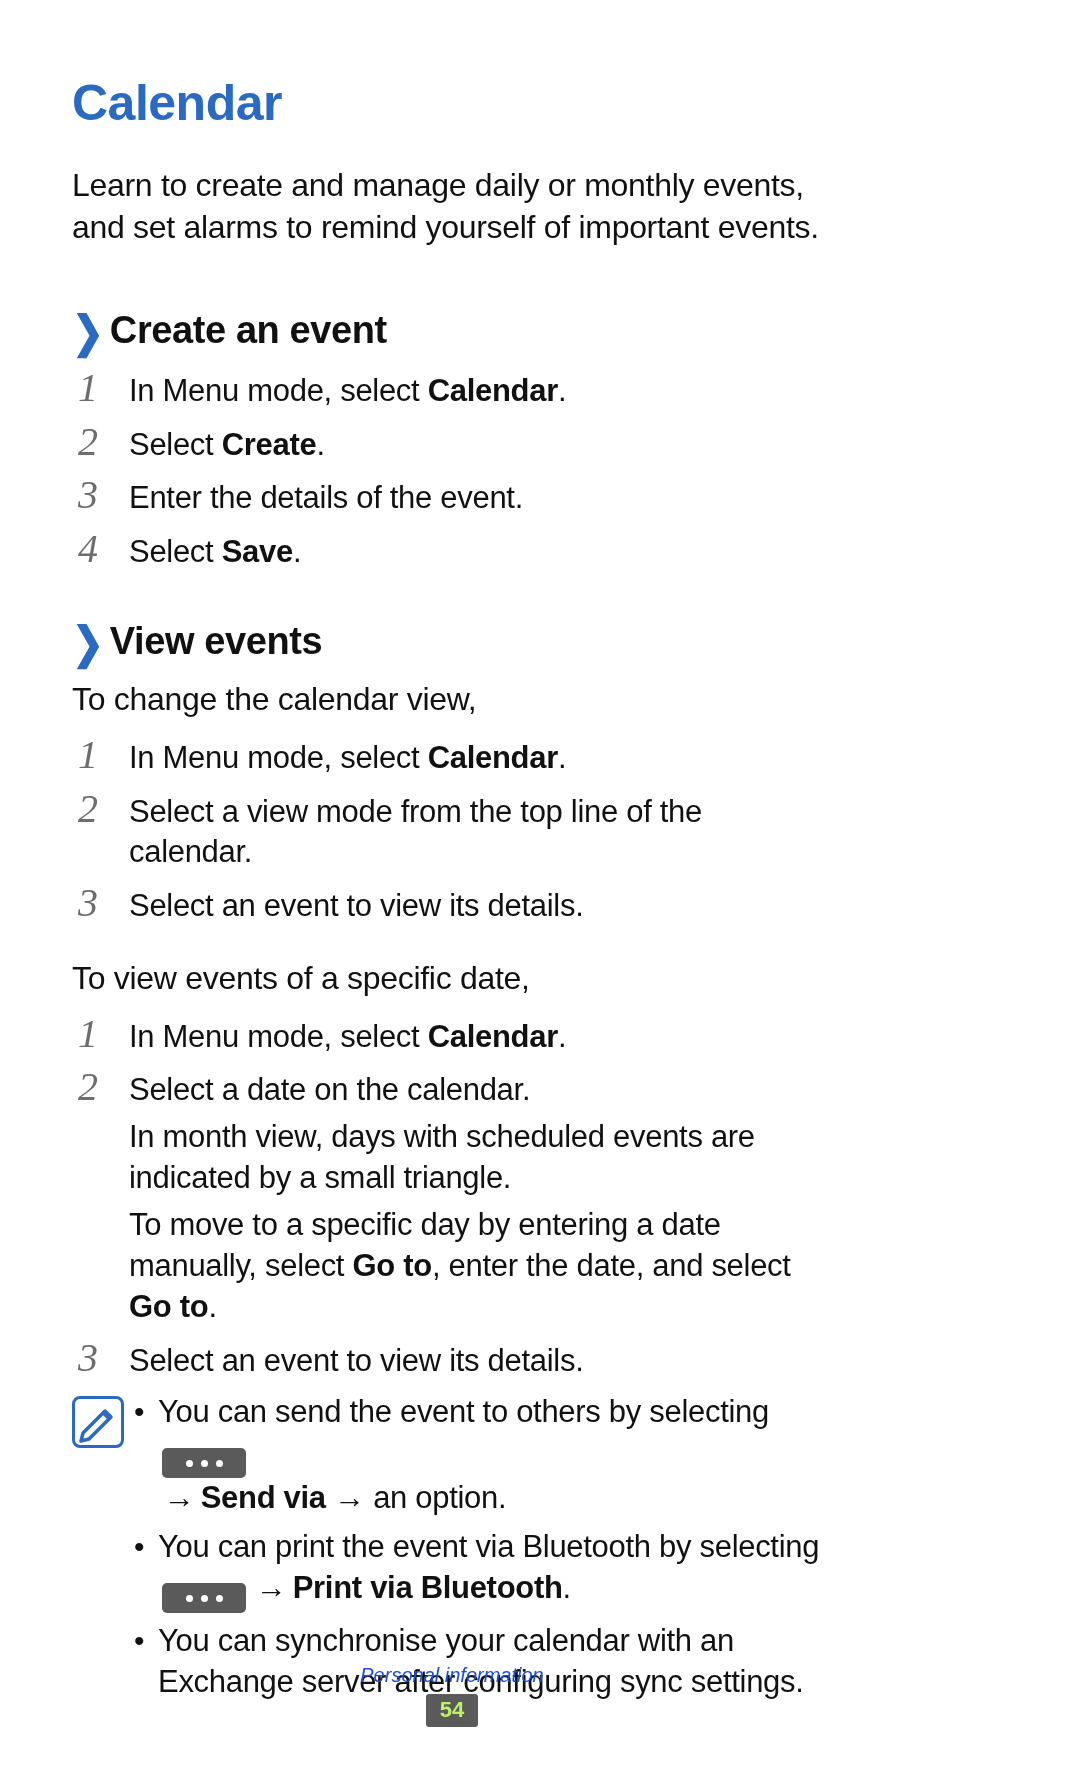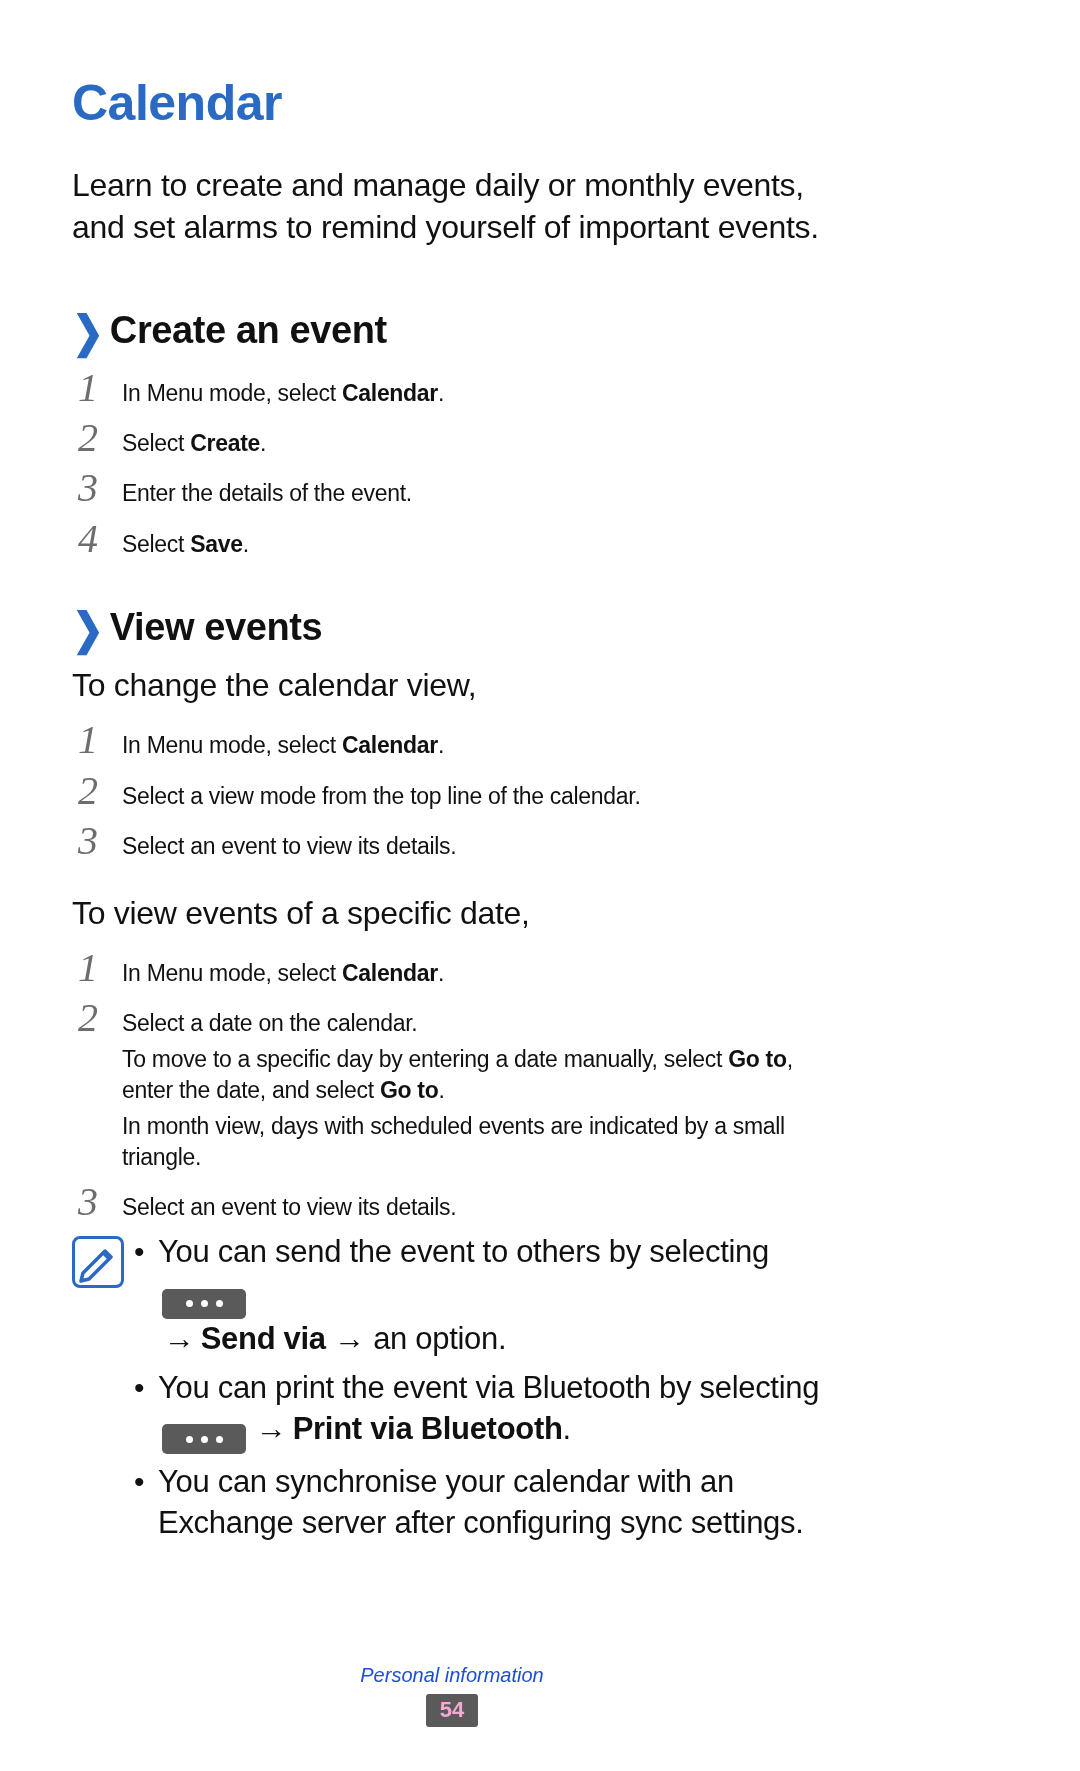--- a/index.html
+++ b/index.html
@@ -64,23 +64,24 @@
     font-family: Georgia, "Times New Roman", serif;
     font-style: italic;
     font-size: 40px;
     color: #6d6d6d;
     line-height: 1;
     width: 32px;
     text-align: center;
     flex: 0 0 32px;
   }
   .steptext {
-    font-size: 23px;
+    font-size: 31px;
     letter-spacing: -0.3px;
     flex: 1;
+    margin-left: 7px;
   }
   .steptext .b { font-weight: 700; }
   .para {
     font-size: 32px;
     margin: 0 0 14px 0;
     letter-spacing: -0.3px;
   }
   .substep {
     margin-top: 6px;
   }
@@ -151,21 +152,21 @@
   }
   .footer .sect {
     font-size: 20px;
     font-style: italic;
     color: #1d4ed8;
     margin-bottom: 6px;
   }
   .footer .pn {
     display: inline-block;
     background: #5a5a5a;
-    color: #f9a8d4;
+    color: #bef264;
     font-size: 22px;
     font-weight: 600;
     padding: 2px 14px;
     border-radius: 3px;
     line-height: 1.3;
   }
 </style>
 </head>
 <body>
 
@@ -241,24 +242,24 @@
     <li>
       <span class="stepnum">1</span>
       <span class="steptext">
         <span>In Menu mode, select </span><span class="b">Calendar</span><span>.</span>
       </span>
     </li>
     <li>
       <span class="stepnum">2</span>
       <span class="steptext">
         <span>Select a date on the calendar.</span>
+        <div class="substep">In month view, days with scheduled events are indicated by a small triangle.</div>
         <div class="substep">
           <span>To move to a specific day by entering a date manually, select </span><span class="b">Go to</span><span>, enter the date, and select </span><span class="b">Go to</span><span>.</span>
         </div>
-        <div class="substep">In month view, days with scheduled events are indicated by a small triangle.</div>
       </span>
     </li>
     <li>
       <span class="stepnum">3</span>
       <span class="steptext">
         <span>Select an event to view its details.</span>
       </span>
     </li>
   </ol>
 

